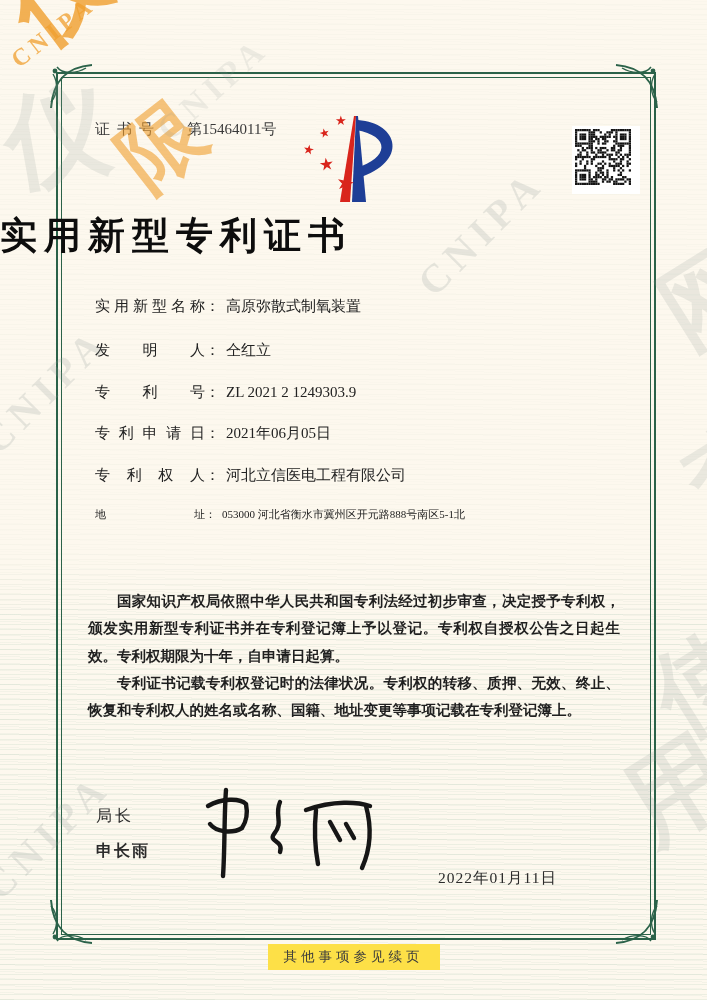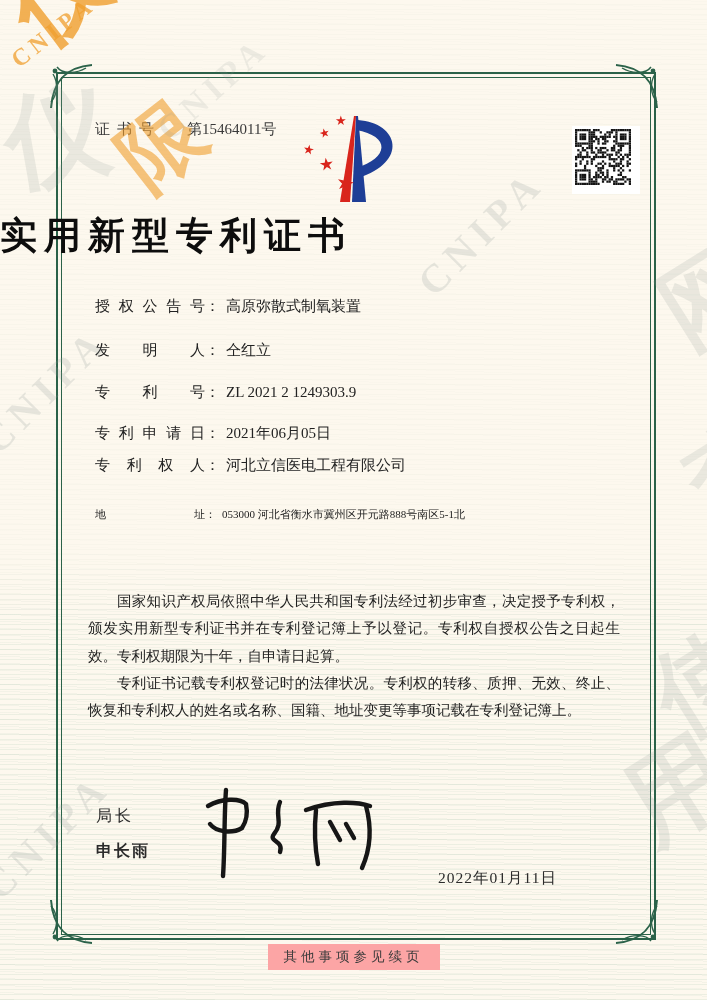--- a/index.html
+++ b/index.html
@@ -39,36 +39,36 @@
   .qr{position:absolute;left:572px;top:126px;width:62px;height:62px;background:#fff;padding:3px;}
 
   .title{position:absolute;left:0;right:0;top:211px;text-align:left;
     font-size:37px;font-weight:bold;letter-spacing:7px;color:#0d0d0d;}
 
   .fields{position:absolute;left:95px;top:0;width:520px;font-size:15px;color:#222;}
   .row{position:absolute;left:0;white-space:nowrap;}
   .lbl{display:inline-block;width:110px;text-align:justify;text-align-last:justify;}
   .colon{margin-right:6px;}
   .row-0{top:297px;} .row-1{top:341px;} .row-2{top:383px;}
-  .row-3{top:424px;} .row-4{top:456px;font-family:Liberation Mono, monospace;} .row-5{top:507px;font-size:11px;}
+  .row-3{top:424px;} .row-4{top:466px;font-family:Liberation Mono, monospace;} .row-5{top:507px;font-size:11px;}
   .grant-row{position:absolute;left:95px;top:549px;font-size:15px;white-space:nowrap;}
   .grant-no{position:absolute;left:273px;top:0;}
 
   .body-text{position:absolute;left:88px;top:588px;width:532px;
-    font-size:14.5px;line-height:1.88;text-align:justify;color:#1f1f1f;}
+    font-size:14.5px;line-height:1.88;text-align:justify;color:#1f1f1f;font-weight:bold;}
   .body-text p{margin:0;text-indent:2em;}
 
   .signer-role{position:absolute;left:96px;top:806px;font-size:16px;letter-spacing:3px;}
   .signer-name{position:absolute;left:96px;top:841px;font-size:16px;letter-spacing:2px;font-weight:bold;}
   .signature{position:absolute;left:188px;top:776px;width:205px;height:108px;}
   .issue-date{position:absolute;left:438px;top:868px;font-size:15.5px;letter-spacing:1px;}
 
   .page-info{position:absolute;left:0;right:0;top:911px;text-align:center;font-size:13px;color:#333;}
   .footer-note{position:absolute;left:0;right:0;top:944px;text-align:center;}
-  .footer-note span{display:inline-block;background:#fca5a5;padding:4px 16px;font-size:13.5px;color:#3c3c3c;letter-spacing:4px;}
+  .footer-note span{display:inline-block;background:#fde047;padding:4px 16px;font-size:13.5px;color:#3c3c3c;letter-spacing:4px;}
 
   .wm-layer{position:absolute;inset:0;z-index:4;pointer-events:none;}
   .wm{position:absolute;font-weight:bold;white-space:nowrap;transform-origin:left top;}
   .wm.orange{color:#f09f2e;}
   .wm.gray{color:#8f9a96;}
 </style>
 </head>
 <body>
 
 <div class="guilloche"></div>
@@ -450,21 +450,21 @@
         <rect x="42.56" y="53.760000000000005" width="2.24" height="2.24" fill="#141414"></rect>
         <rect x="44.800000000000004" y="53.760000000000005" width="2.24" height="2.24" fill="#141414"></rect>
         <rect x="47.040000000000006" y="53.760000000000005" width="2.24" height="2.24" fill="#141414"></rect>
         <rect x="53.760000000000005" y="53.760000000000005" width="2.24" height="2.24" fill="#141414"></rect>
       </svg>
   </div>
 
   <div class="title">实用新型专利证书</div>
 
   <div class="fields">
-    <div class="row row-0"><span class="lbl">授权公告号</span><span class="colon">：</span><span class="val">高原弥散式制氧装置</span></div>
+    <div class="row row-0"><span class="lbl">实用新型名称</span><span class="colon">：</span><span class="val">高原弥散式制氧装置</span></div>
     <div class="row row-1"><span class="lbl">发明人</span><span class="colon">：</span><span class="val">仝红立</span></div>
     <div class="row row-2"><span class="lbl">专利号</span><span class="colon">：</span><span class="val">ZL 2021 2 1249303.9</span></div>
     <div class="row row-3"><span class="lbl">专利申请日</span><span class="colon">：</span><span class="val">2021年06月05日</span></div>
     <div class="row row-4"><span class="lbl">专利权人</span><span class="colon">：</span><span class="val">河北立信医电工程有限公司</span></div>
     <div class="row row-5"><span class="lbl">地址</span><span class="colon">：</span><span class="val">053000 河北省衡水市冀州区开元路888号南区5-1北</span></div>
   </div>
 
 
   <div class="body-text">
     <p>国家知识产权局依照中华人民共和国专利法经过初步审查，决定授予专利权，颁发实用新型专利证书并在专利登记簿上予以登记。专利权自授权公告之日起生效。专利权期限为十年，自申请日起算。</p>

